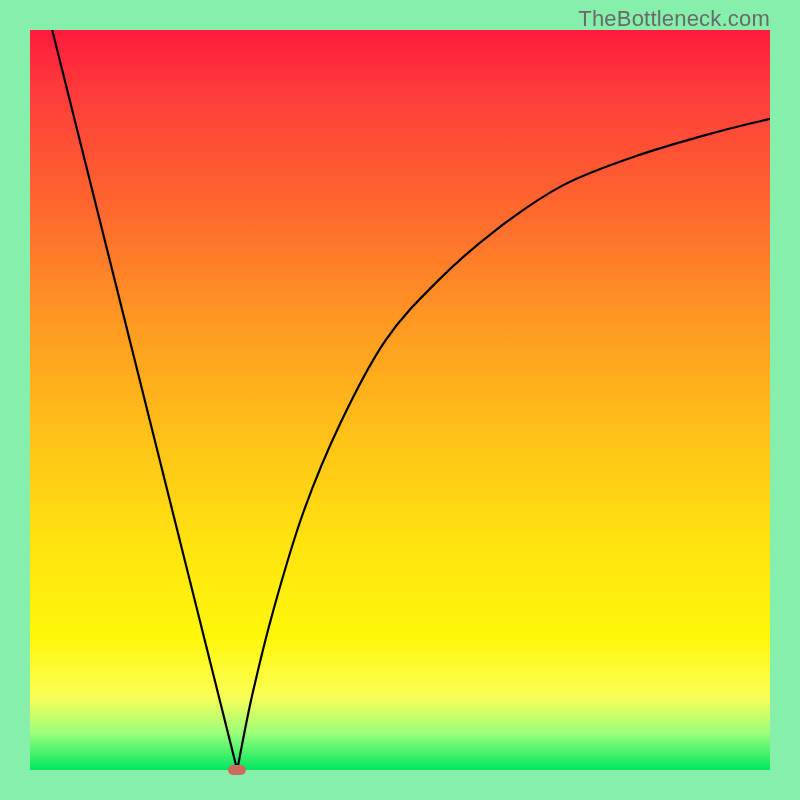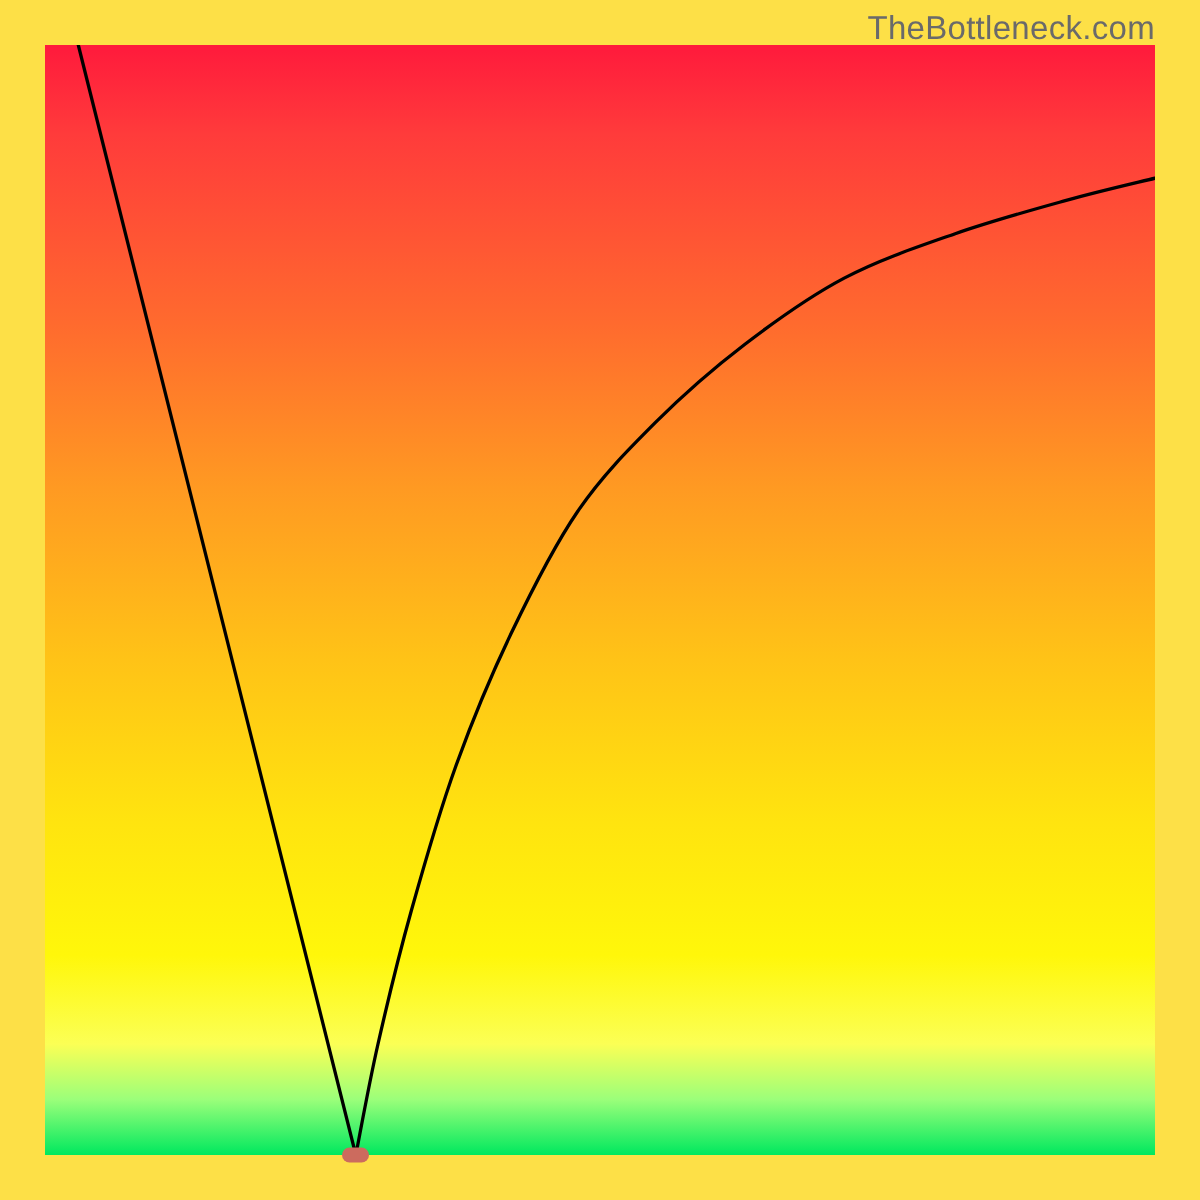--- a/index.html
+++ b/index.html
@@ -8,21 +8,21 @@
     width: 800px;
     height: 800px;
     background: #000;
     font-family: Arial, Helvetica, sans-serif;
     overflow: hidden;
   }
   .frame {
     position: relative;
     width: 800px;
     height: 800px;
-    background: #fde047;
+    background: #86efac;
   }
   .plot {
     position: absolute;
     left: 30px;
     top: 30px;
     width: 740px;
     height: 740px;
     
     background: linear-gradient(
       to bottom,

